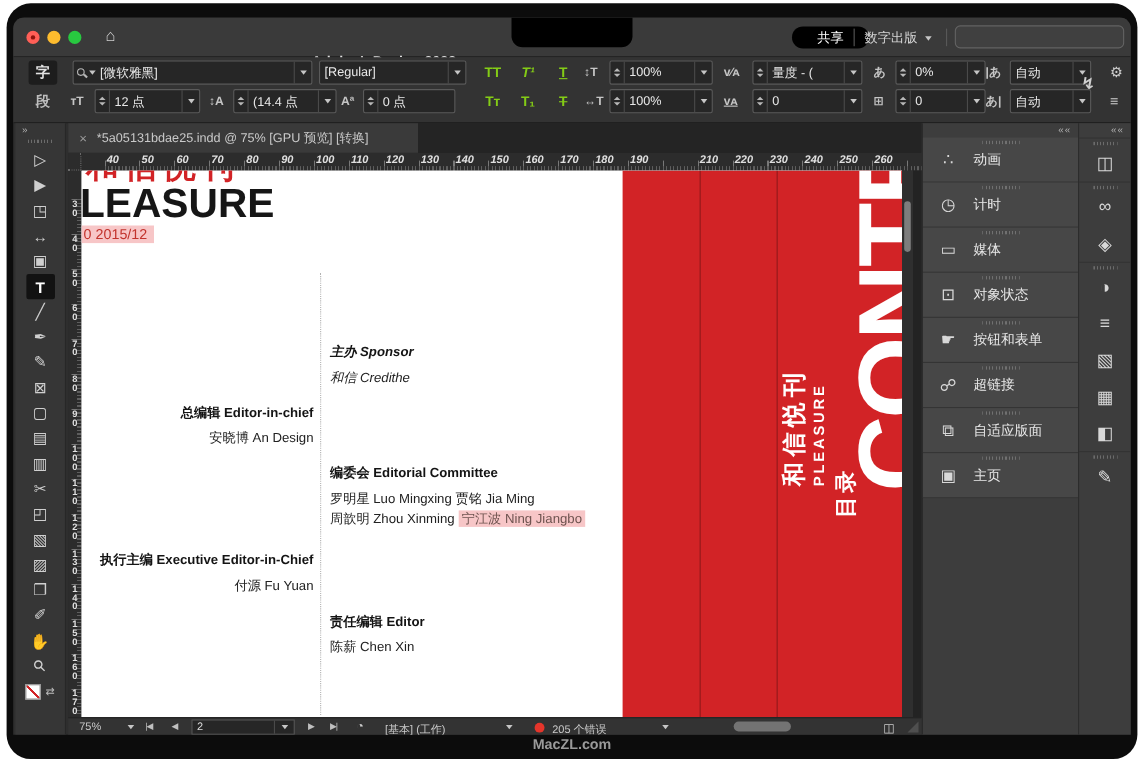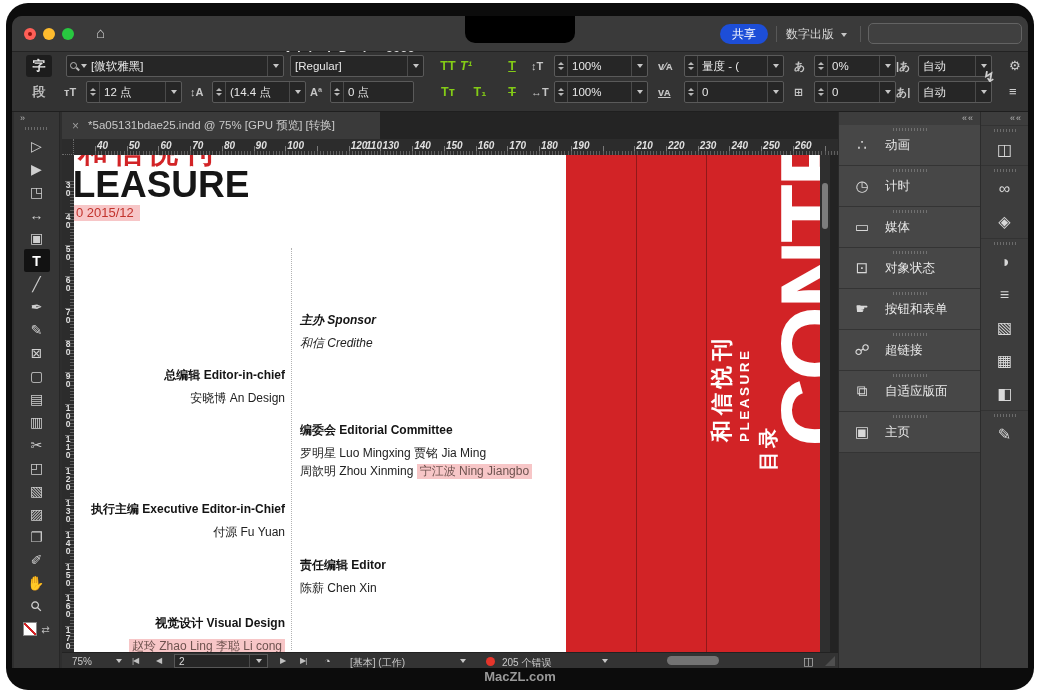--- a/index.html
+++ b/index.html
@@ -12,21 +12,21 @@
   
   .titlebar { position:absolute; left:0; top:0; width:100%; height:36px; background:#3a3a3a; border-bottom:1px solid #232323; }
   .notch { position:absolute; left:453px; top:0; width:110px; height:27px; background:#000; border-radius:0 0 10px 10px; z-index:6; }
   .tl { position:absolute; top:12px; width:12px;height:12px;border-radius:50%; }
   .tl.close { left:12px; background:#ff5f57; }
   .tl.close::after{content:"";position:absolute;left:4px;top:4px;width:4px;height:4px;border-radius:50%;background:#8e130d;}
   .tl.min { left:31px; background:#febc2e; }
   .tl.max { left:50px; background:#28c840; }
   .home { position:absolute; left:84px; top:8px; font-size:15px; color:#cfcfcf; }
   .wtitle { position:absolute; left:262px; top:10px; width:150px; text-align:center; color:#dedede; font-size:13px; font-weight:bold;margin-top:22px; }
-  .share { position:absolute; left:708px; top:8px; width:48px; height:20px; border-radius:11px; background:#1d4ed8; color:#fff; font-size:12px; text-align:center; line-height:20px; }
+  .share { position:absolute; left:708px; top:8px; width:70px; height:20px; border-radius:11px; background:#000000; color:#fff; font-size:12px; text-align:center; line-height:20px; }
   .tdiv { position:absolute; top:10px; width:1px; height:16px; background:#585858; }
   .d1 { left:764px; } .d2 { left:848px; }
   .wsp { position:absolute; left:774px; top:10px; display:flex; align-items:center; gap:7px; color:#d6d6d6; font-size:12px; }
   .tsearch { position:absolute; left:856px; top:7px; width:154px; height:21px; background:#404040; border:1px solid #636363; border-radius:5px; color:#ddd; outline:none; padding:0 6px; font-size:12px; }
 
   
   .chev { display:inline-flex; align-items:center; justify-content:center; }
   .chev::after { content:""; border-left:3.5px solid transparent; border-right:3.5px solid transparent; border-top:4px solid #c6c6c6; }
   .chev.abs { position:absolute; }
   .mag { position:relative; width:9px; height:9px; margin:0 2px 0 3px; flex:none; }
@@ -61,21 +61,21 @@
   .cpi { position:absolute; color:#c6c6c6; font-size:11px; font-weight:bold; height:18px; line-height:18px; }
   .i-size{left:52px;top:31px;} .i-lead{left:178px;top:31px;} .i-base{left:298px;top:31px;}
   .i-vscale{left:519px;top:5px;} .i-hscale{left:519px;top:31px;}
   .i-kern{left:646px;top:5px;} .i-track{left:646px;top:31px;text-decoration:underline;}
   .i-prop{left:782px;top:5px;} .i-grid{left:782px;top:31px;}
   .i-jup{left:884px;top:5px;} .i-jlow{left:884px;top:31px;}
   .i-light{left:971px;top:16px;font-size:15px;color:#cfcfcf;}
   .i-gear{left:997px;top:5px;font-size:13px;color:#cfcfcf;}
   .i-menu{left:997px;top:31px;font-size:13px;color:#cfcfcf;}
   .tgl { position:absolute; width:28px; height:22px; display:flex; align-items:center; justify-content:center; color:#84cc16; font-size:12.5px; font-weight:bold; }
-  .t-caps{left:422px;top:3px;} .t-sup{left:440px;top:3px;font-style:italic;} .t-und{left:486px;top:3px;}
+  .t-caps{left:422px;top:3px;} .t-sup{left:454px;top:3px;font-style:italic;} .t-und{left:486px;top:3px;}
   .t-small{left:422px;top:29px;} .t-sub{left:454px;top:29px;} .t-str{left:486px;top:29px;}
   .tgl.u span{text-decoration:underline;} .tgl.s span{text-decoration:line-through;}
 
   
   .toolbar { position:absolute; left:2px; top:96px; width:46px; height:556px; background:#363636; border-right:1px solid #272727; }
   .thead { height:12px; padding-left:6px; color:#b5b5b5; font-size:9px; line-height:12px; letter-spacing:1px; }
   .tdots { width:24px; height:3px; margin:3px auto 4px auto; background:repeating-linear-gradient(90deg,#8f8f8f 0 1px,transparent 1px 3px); opacity:.6; }
   .tools { display:flex; flex-direction:column; align-items:center; }
   .tool { width:26px; height:23px; display:flex; align-items:center; justify-content:center; color:#cfcfcf; font-size:14px; }
   .tool.active { background:#121212; border-radius:2px; color:#fff; font-weight:bold; }
@@ -459,21 +459,21 @@
 
       <div class="hruler" id="hruler">
 
       <span class="hlab rlabel" style="left: 35px;">40</span>
           <span class="hlab rlabel" style="left: 66.72px;">50</span>
           <span class="hlab rlabel" style="left: 98.44px;">60</span>
           <span class="hlab rlabel" style="left: 130.16px;">70</span>
           <span class="hlab rlabel" style="left: 161.88px;">80</span>
           <span class="hlab rlabel" style="left: 193.6px;">90</span>
           <span class="hlab rlabel" style="left: 225.32px;">100</span>
-          <span class="hlab rlabel" style="left: 257.04px; margin-left: 47px;">110</span>
+          <span class="hlab rlabel" style="left: 257.04px;">110</span>
           <span class="hlab rlabel" style="left: 288.76px;">120</span>
           <span class="hlab rlabel" style="left: 320.48px;">130</span>
           <span class="hlab rlabel" style="left: 352.2px;">140</span>
           <span class="hlab rlabel" style="left: 383.92px;">150</span>
           <span class="hlab rlabel" style="left: 415.64px;">160</span>
           <span class="hlab rlabel" style="left: 447.36px;">170</span>
           <span class="hlab rlabel" style="left: 479.08px;">180</span>
           <span class="hlab rlabel" style="left: 510.8px;">190</span>
           <span class="hlab rlabel" style="left: 542.52px; margin-top: 48px;">200</span>
           <span class="hlab rlabel" style="left: 574.24px;">210</span>
@@ -543,27 +543,20 @@
             </div>
 
             <div class="credit-block">
               <div class="credit-title">执行主编 Executive Editor-in-Chief</div>
               <div>
 
                   <div class="credit-line"><span class="ct">付源 Fu Yuan</span></div>
                 </div>
             </div>
 
-            <div class="credit-block">
-              <div class="credit-title">视觉设计 Visual Design</div>
-              <div>
-
-                  <div class="credit-line"><span class="chl">赵玲  Zhao Ling  李聪 Li cong</span></div>
-                </div>
-            </div>
           </div>
 
         <div class="credits credits-right">
 
             <div class="credit-block">
               <div class="credit-title">主办 Sponsor</div>
               <div>
 
                   <div class="credit-line"><span class="ct">和信 Credithe</span></div>
                 </div>

